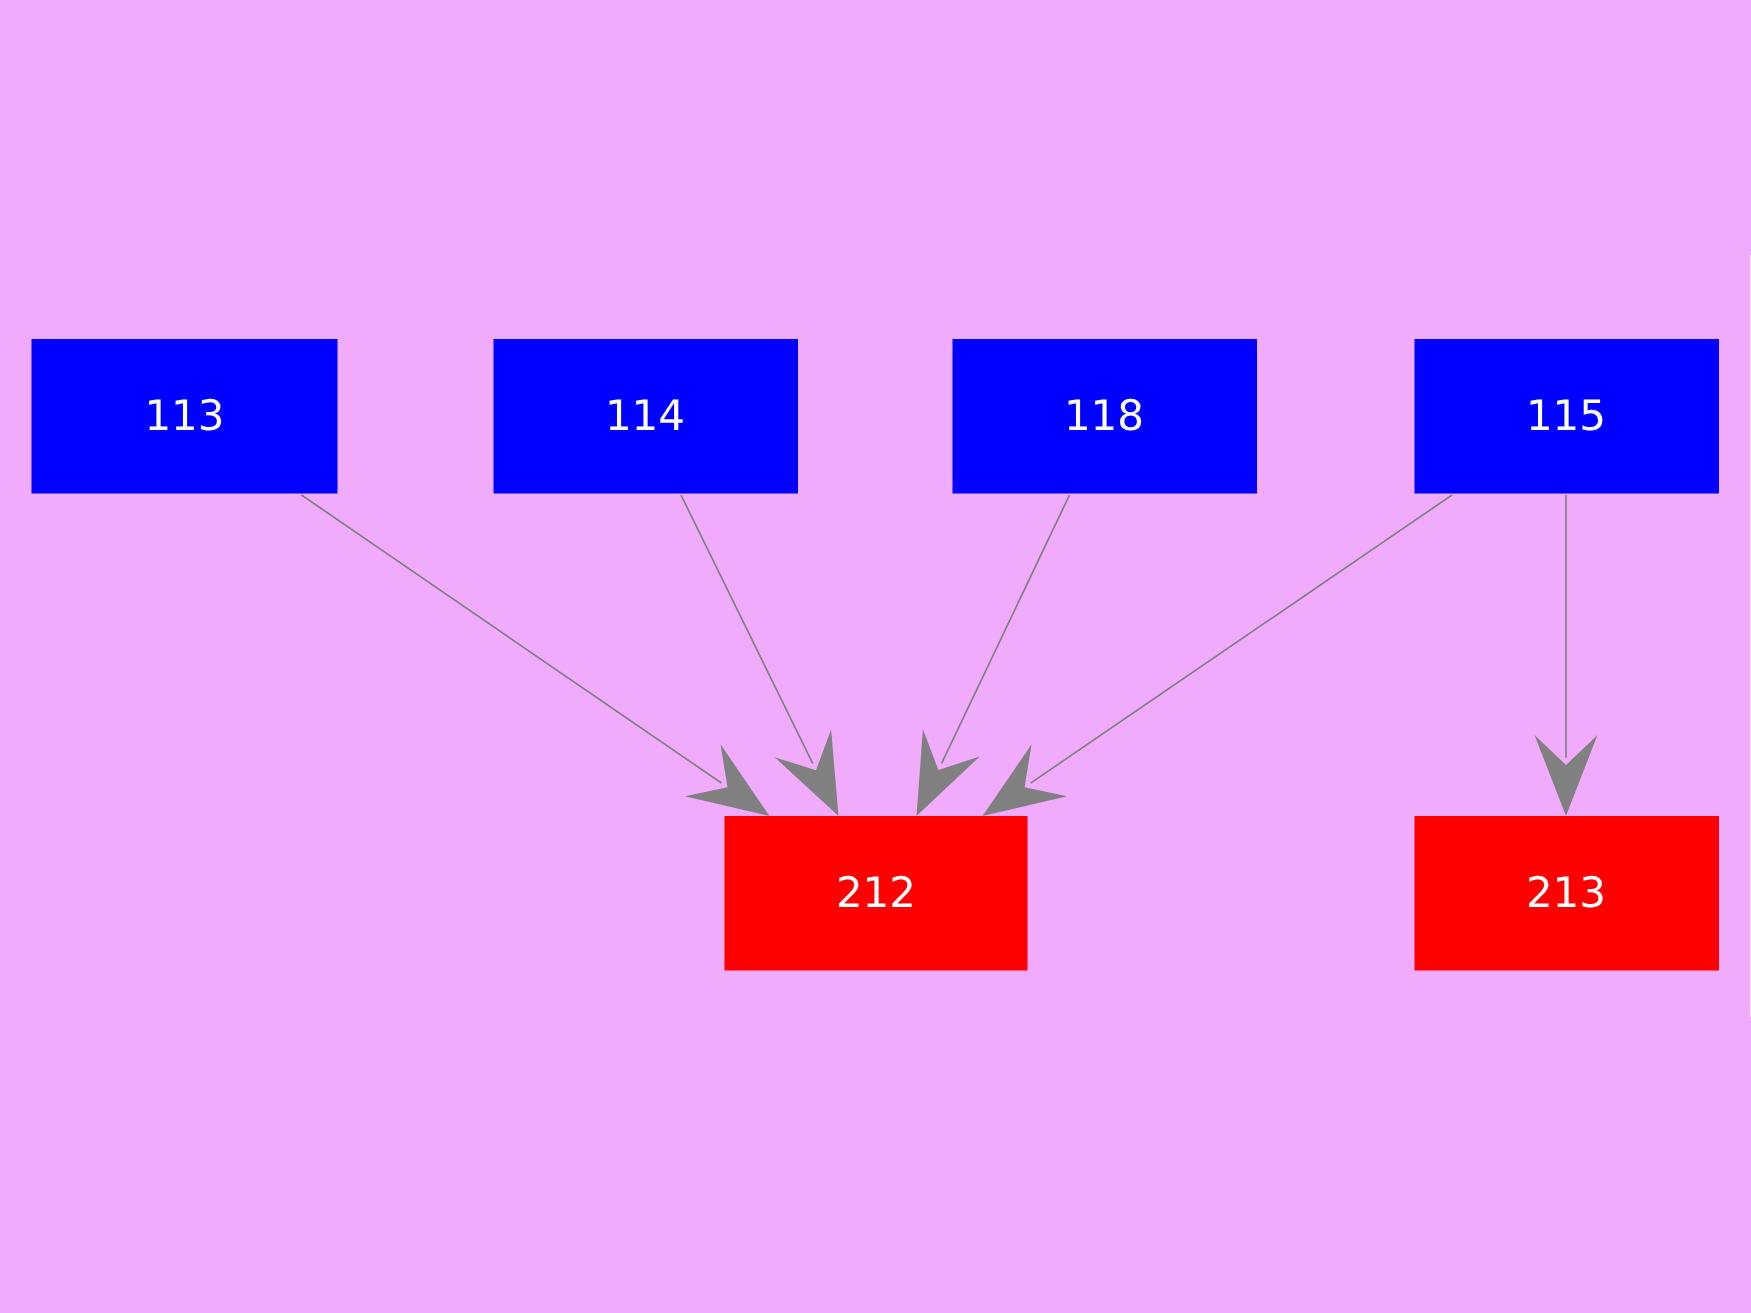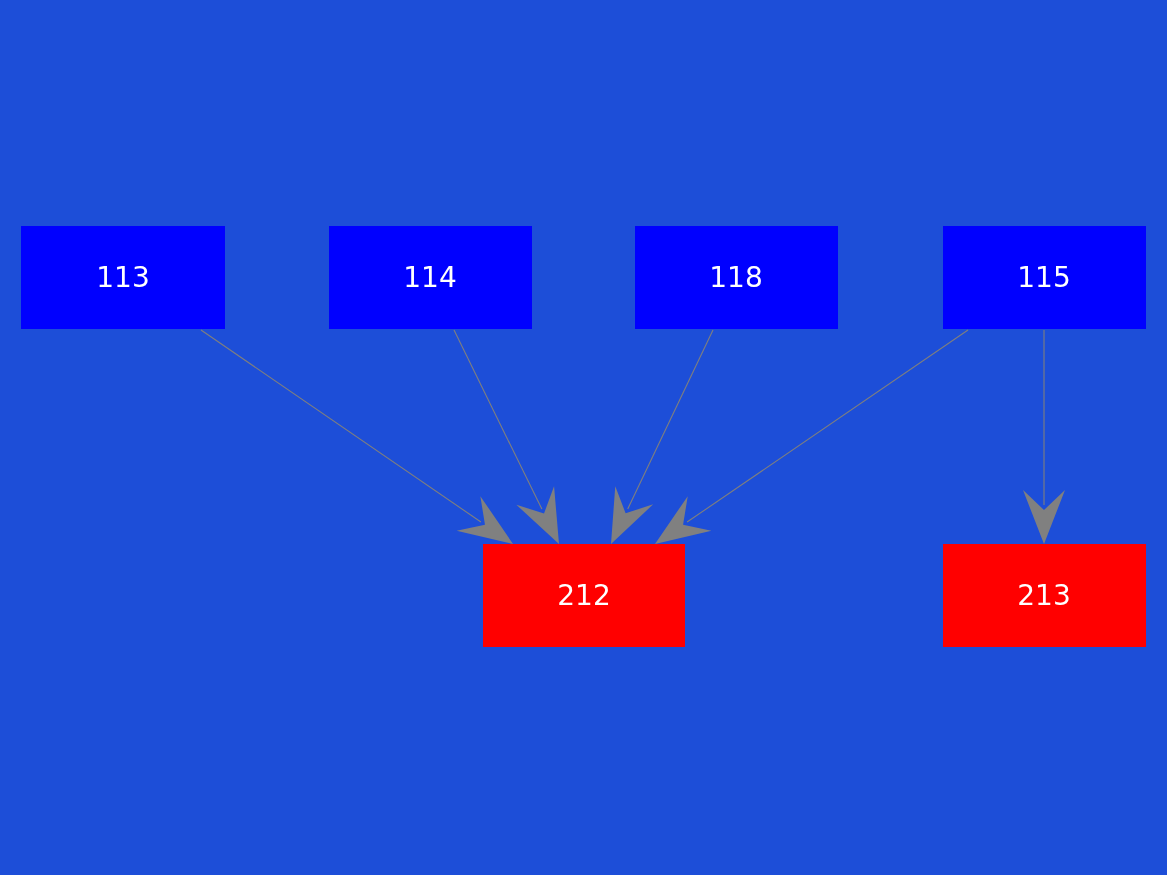--- a/index.html
+++ b/index.html
@@ -8,21 +8,21 @@
     padding: 0;
     background: #ffffff;
   }
   body {
     font-family: "DejaVu Sans", sans-serif;
   }
   #canvas {
     position: relative;
     width: 1167px;
     height: 875px;
-    background: #1d4ed8;
+    background: #f0abfc;
     overflow: hidden;
   }
   #graph-svg {
     position: absolute;
     left: 0;
     top: 0;
     width: 1167px;
     height: 875px;
   }
   .node-rect {

